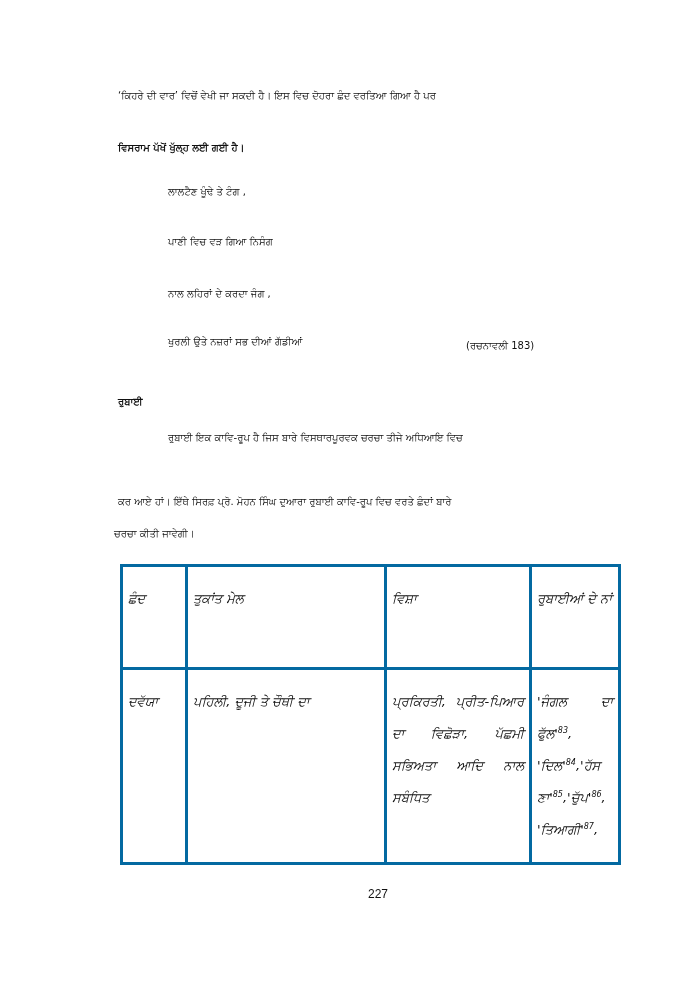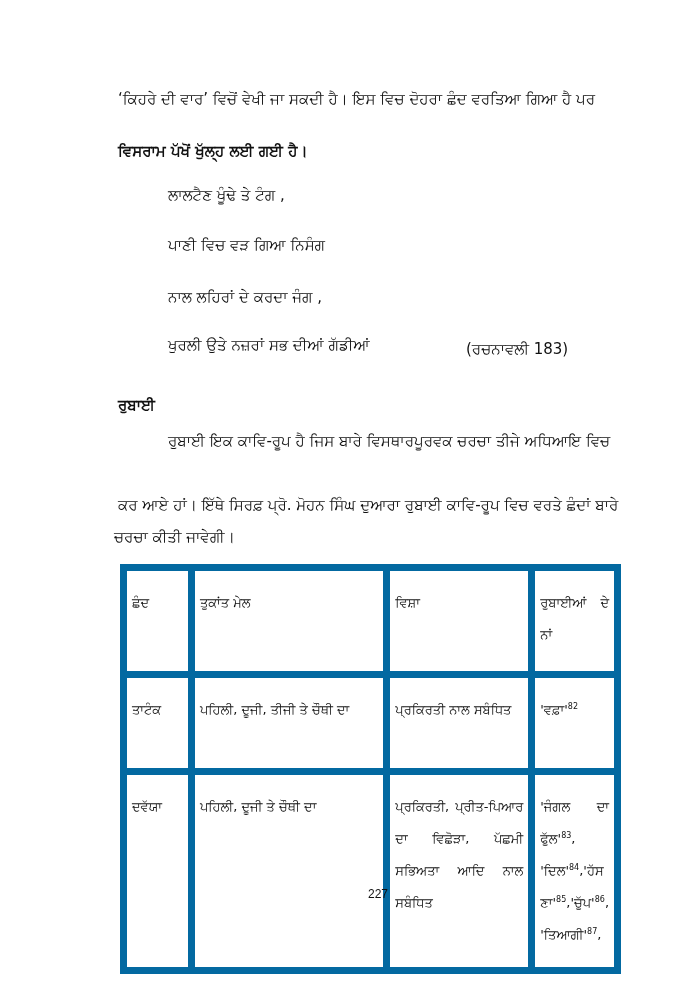--- a/index.html
+++ b/index.html
@@ -1,23 +1,23 @@
 <!DOCTYPE html>
 <html><head>
 <meta charset="utf-8">
 <style>
   html, body { margin: 0; padding: 0; background: #ffffff; }
   body { width: 700px; height: 991px; position: relative; overflow: hidden;
          font-family: "DejaVu Sans", sans-serif; color: #111; }
-  .line { position: absolute; font-size: 15px; white-space: nowrap; }
+  .line { position: absolute; font-size: 10px; white-space: nowrap; }
   .bold { font-weight: bold; }
   table.rub { position: absolute; left: 120px; top: 564px; width: 501px;
               border-collapse: collapse; font-size: 13px; }
-  table.rub td { border: 7px solid #0369a1; vertical-align: top; padding: 16px 5px;
-                 line-height: 32px; }
+  table.rub td { border: 3px solid #0369a1; vertical-align: top; padding: 16px 5px;
+                 line-height: 32px; font-style: italic; }
   td.c1 { width: 52px; }
   td.c2 { width: 186px; }
   td.c3 { width: 132px; text-align: justify; }
   td.c4 { text-align: justify; }
   tr.h1 td { height: 68px; }
   tr.h2 td { height: 58px; }
   tr.h3 td { height: 148px; }
   sup { font-size: 8px; vertical-align: super; line-height: 0; }
   .pagenum { position: absolute; left: 0; width: 700px; top: 887px;
              text-align: center; font-size: 12px; font-family: "Liberation Sans", sans-serif; margin-left: 28px; }
@@ -44,28 +44,20 @@
   <div class="line" style="left:114px; top:528px;">ਚਰਚਾ ਕੀਤੀ ਜਾਵੇਗੀ।</div>
 
   <table class="rub">
     <tbody>
         <tr class="h1">
       <td class="c1">ਛੰਦ</td>
       <td class="c2">ਤੁਕਾਂਤ ਮੇਲ</td>
       <td class="c3">ਵਿਸ਼ਾ</td>
       <td class="c4">ਰੁਬਾਈਆਂ ਦੇ ਨਾਂ</td>
     </tr>
-    <tr class="h2">
-      <td class="c1">ਤਾਟੰਕ</td>
-      <td class="c2">ਪਹਿਲੀ, ਦੂਜੀ, ਤੀਜੀ ਤੇ ਚੌਥੀ ਦਾ</td>
-      <td class="c3">ਪ੍ਰਕਿਰਤੀ ਨਾਲ ਸਬੰਧਿਤ</td>
-      <td class="c4">
-        <span>'ਵਫ਼ਾ'</span><sup>82</sup>
-      </td>
-    </tr>
     <tr class="h3">
       <td class="c1">ਦਵੱਯਾ</td>
       <td class="c2">ਪਹਿਲੀ, ਦੂਜੀ ਤੇ ਚੌਥੀ ਦਾ</td>
       <td class="c3">ਪ੍ਰਕਿਰਤੀ, ਪ੍ਰੀਤ-ਪਿਆਰ ਦਾ ਵਿਛੋੜਾ, ਪੱਛਮੀ ਸਭਿਅਤਾ ਆਦਿ ਨਾਲ ਸਬੰਧਿਤ</td>
       <td class="c4"><span>'ਜੰਗਲ ਦਾ ਫੁੱਲ'</span><sup>83</sup><span>, </span><span>'ਦਿਲ'</span><sup>84</sup><span>,</span><span>'ਹੱਸ ਣਾ'</span><sup>85</sup><span>,</span><span>'ਚੁੱਪ'</span><sup>86</sup><span>, </span><span>'ਤਿਆਗੀ'</span><sup>87</sup><span>,</span></td>
     </tr>
   </tbody>
     </table>
 
   <div class="pagenum">227</div>

